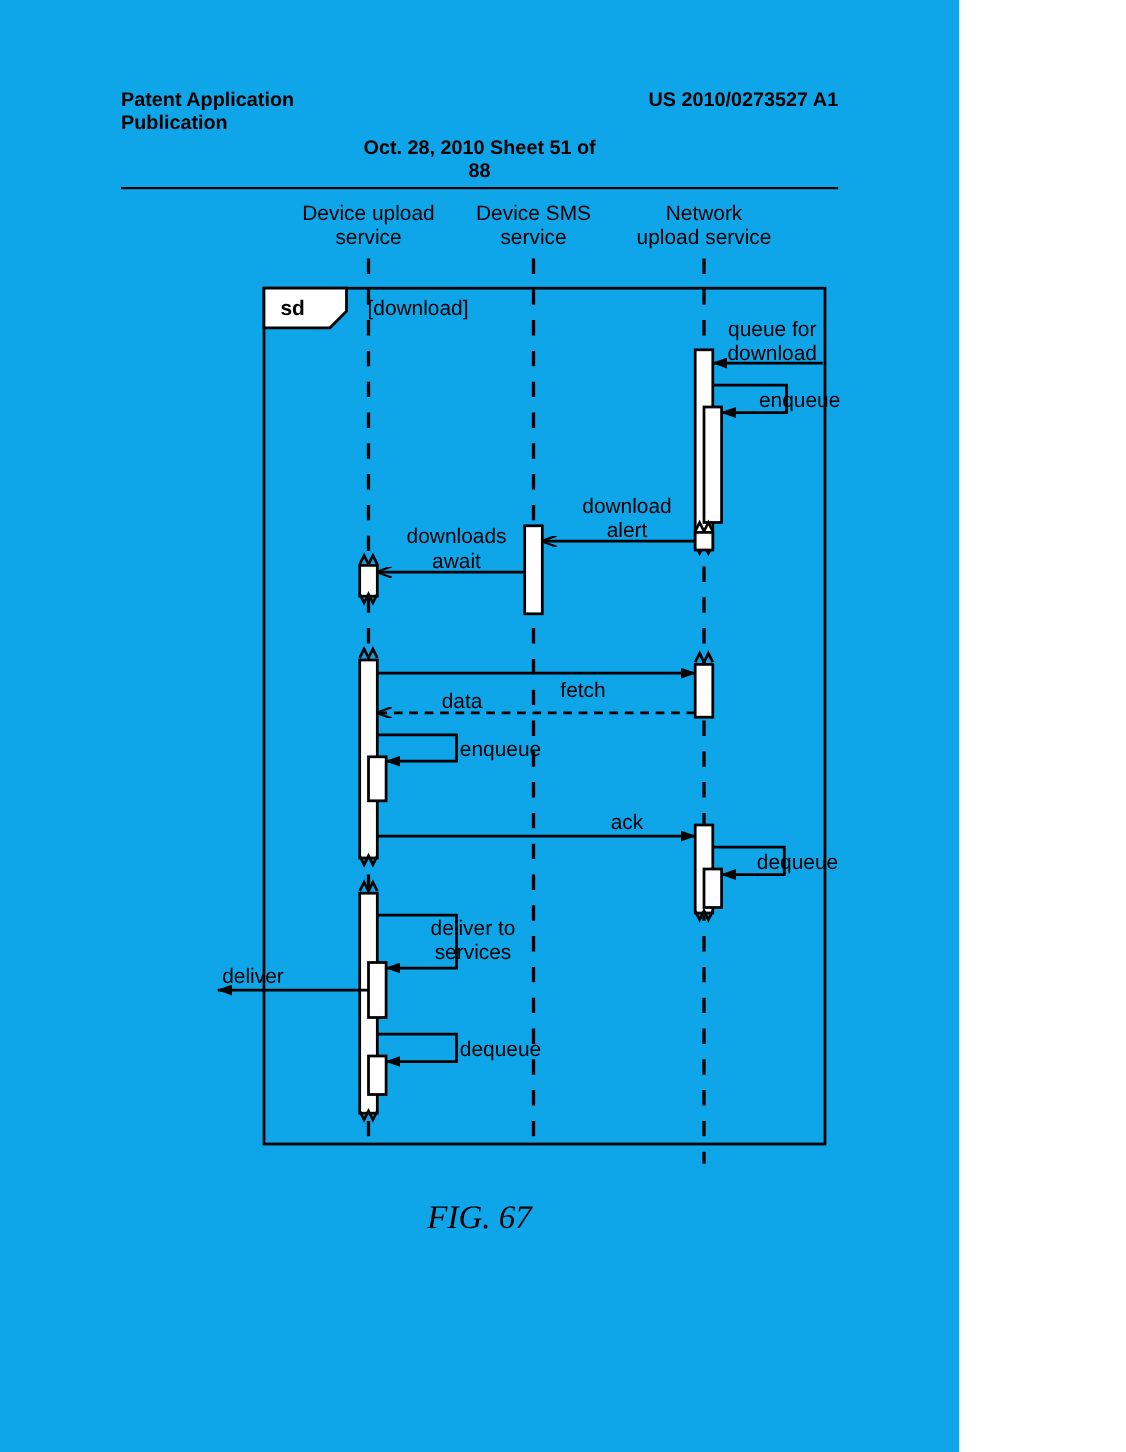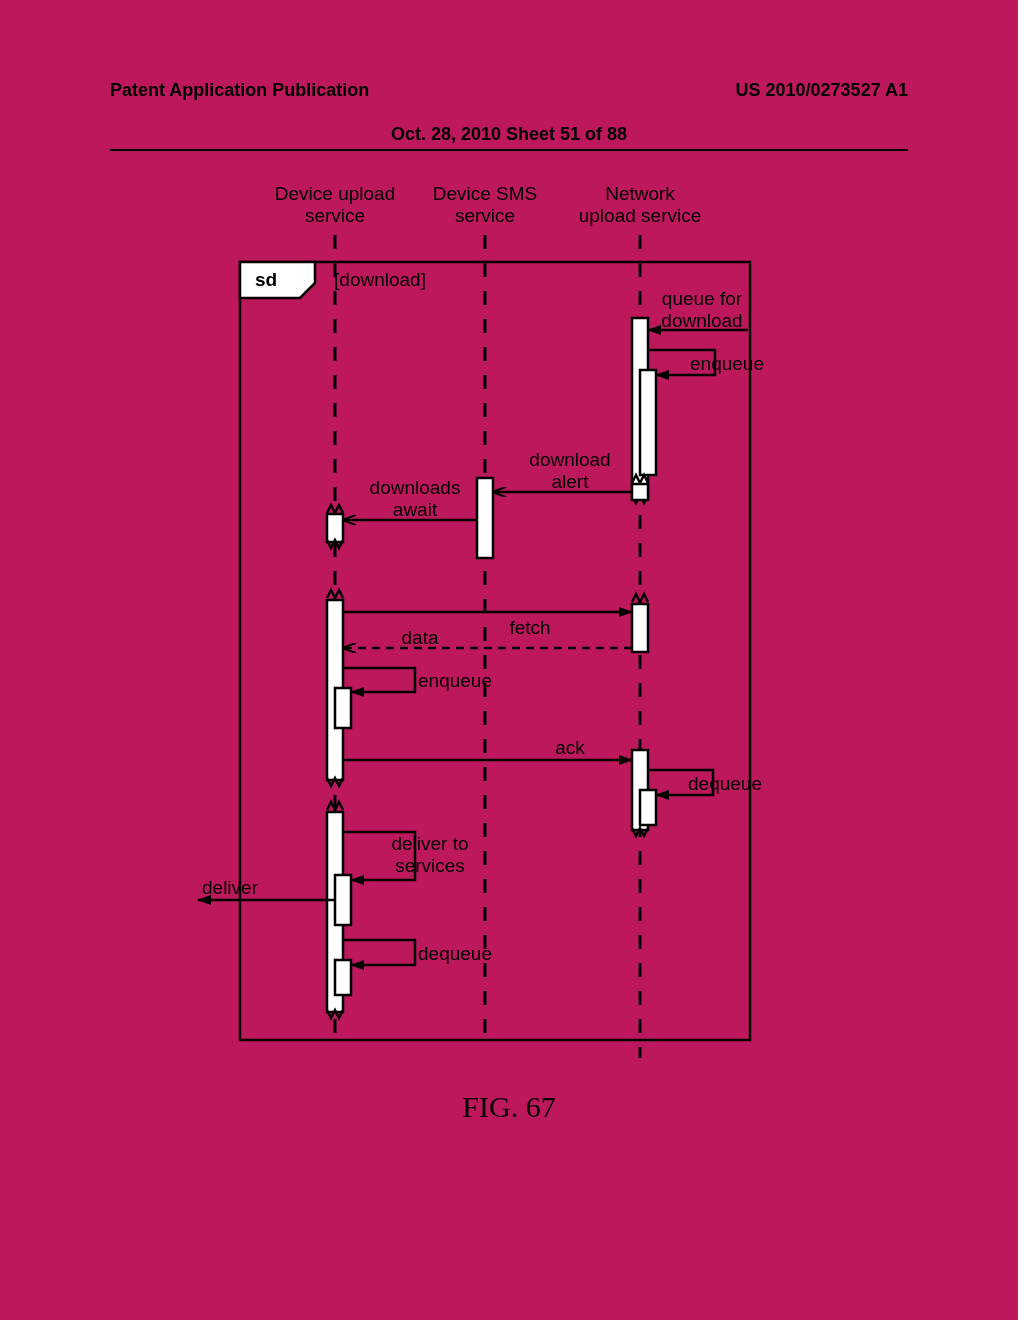--- a/index.html
+++ b/index.html
@@ -3,24 +3,24 @@
 <meta charset="utf-8">
 <style>
   body {
     margin: 0;
     padding: 0;
     background: #fff;
     font-family: Arial, Helvetica, sans-serif;
     color: #000;
   }
   .page {
-    width: 1018px;
+    width: 872px;
     height: 1320px;
     position: relative;
-    background: #be185d;
+    background: #0ea5e9;
   }
   .header {
     position: absolute;
     top: 80px;
     left: 110px;
     right: 110px;
     border-bottom: 2px solid #000;
     display: flex;
     font-size: 18px;
     font-weight: bold;
@@ -36,20 +36,21 @@
   }
   text { font-family: Arial, Helvetica, sans-serif; }
   .lifeline-label { font-size: 19px; text-anchor: middle; }
   .msg-label { font-size: 19px; text-anchor: middle; }
   .sd-label { font-size: 19px; font-weight: bold; }
   .fig-caption {
     position: absolute;
     width: 100%;
     text-align: center;
     font-family: "Brush Script MT", cursive;
+    font-style: italic;
     font-size: 30px;
     top: 1090px;
   }
 </style>
 </head>
 <body>
 
 <div class="page">
 
   <div class="header">

